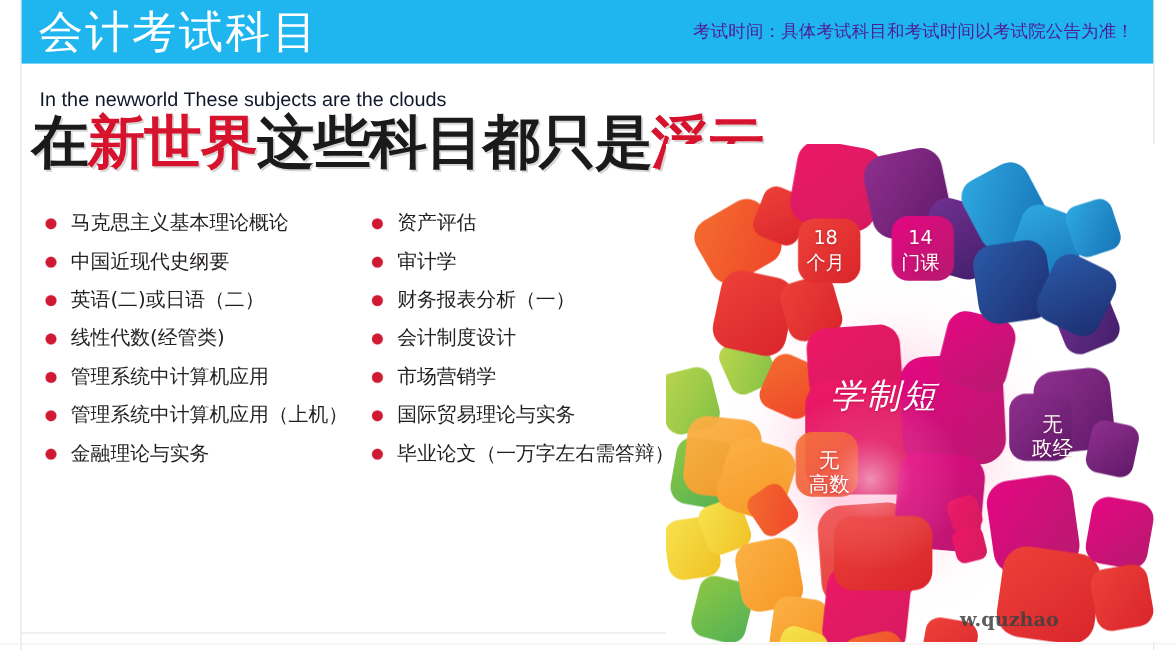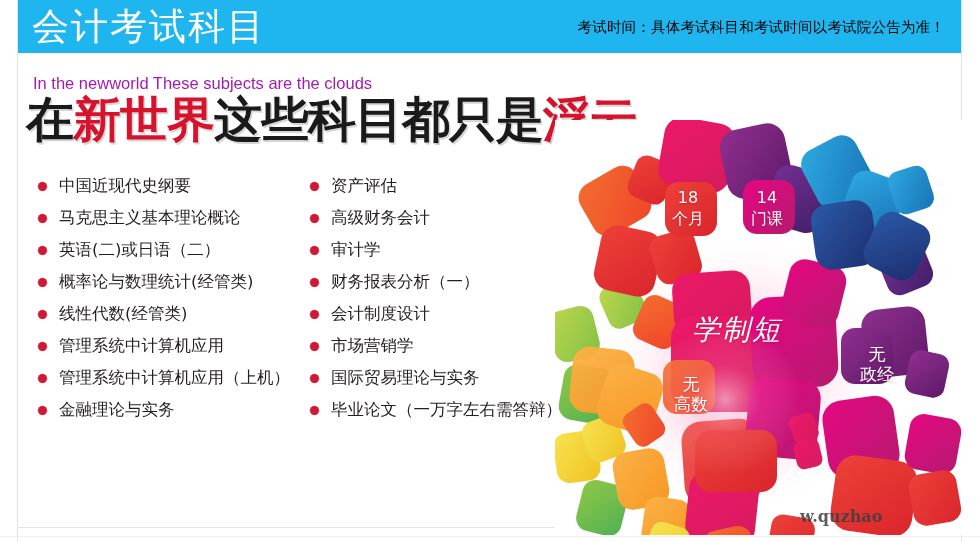--- a/index.html
+++ b/index.html
@@ -21,29 +21,29 @@
     position:absolute;left:18px;top:0;width:943px;height:53px;
     background:#1fb6ef;
   }
   .header-title{
     position:absolute;left:14px;top:2px;
     color:#ffffff;font-size:37px;line-height:50px;letter-spacing:2px;
     font-weight:400;white-space:nowrap;
   }
   .header-note{
     position:absolute;right:16px;top:18px;
-    color:#000000;font-size:14.5px;line-height:18px;white-space:nowrap;
+    color:#4c1d95;font-size:14.5px;line-height:18px;white-space:nowrap;
     letter-spacing:0.2px;
     font-family:Liberation Serif, serif;
   }
 
   
   .subtitle-en{
     position:absolute;left:33px;top:73px;
-    color:#a21caf;font-size:16.5px;line-height:20px;white-space:nowrap;
+    color:#0f172a;font-size:16.5px;line-height:20px;white-space:nowrap;
     font-family:"Liberation Sans",sans-serif;
   }
 
   
   .headline{
     position:absolute;left:26px;top:92px;
     font-size:48px;line-height:54px;white-space:nowrap;
     font-weight:bold;letter-spacing:-1px;
     font-family:"DejaVu Sans","Liberation Sans",sans-serif;
     color:#1a1a1a;
@@ -109,33 +109,31 @@
   <div class="header">
     <div class="header-title">会计考试科目</div>
     <div class="header-note">考试时间：具体考试科目和考试时间以考试院公告为准！</div>
   </div>
 
   <div class="subtitle-en">In the newworld These subjects are the clouds</div>
 
   <div class="headline"><span>在</span><span class="hl-red">新世界</span><span>这些科目都只是</span><span class="hl-red">浮云</span></div>
 
   <div class="list-col col-left">
+    <div class="subject-item"><span class="bullet"></span><span>马克思主义基本理论概论</span></div>
     <div class="subject-item"><span class="bullet"></span><span>中国近现代史纲要</span></div>
-    <div class="subject-item"><span class="bullet"></span><span>马克思主义基本理论概论</span></div>
     <div class="subject-item"><span class="bullet"></span><span>英语(二)或日语（二）</span></div>
-    <div class="subject-item"><span class="bullet"></span><span>概率论与数理统计(经管类)</span></div>
     <div class="subject-item"><span class="bullet"></span><span>线性代数(经管类)</span></div>
     <div class="subject-item"><span class="bullet"></span><span>管理系统中计算机应用</span></div>
     <div class="subject-item"><span class="bullet"></span><span>管理系统中计算机应用（上机）</span></div>
     <div class="subject-item"><span class="bullet"></span><span>金融理论与实务</span></div>
   </div>
 
   <div class="list-col col-right">
     <div class="subject-item"><span class="bullet"></span><span>资产评估</span></div>
-    <div class="subject-item"><span class="bullet"></span><span>高级财务会计</span></div>
     <div class="subject-item"><span class="bullet"></span><span>审计学</span></div>
     <div class="subject-item"><span class="bullet"></span><span>财务报表分析（一）</span></div>
     <div class="subject-item"><span class="bullet"></span><span>会计制度设计</span></div>
     <div class="subject-item"><span class="bullet"></span><span>市场营销学</span></div>
     <div class="subject-item"><span class="bullet"></span><span>国际贸易理论与实务</span></div>
     <div class="subject-item"><span class="bullet"></span><span>毕业论文（一万字左右需答辩）</span></div>
   </div>
 
   <div class="cloud">
     <svg width="420" height="415" viewBox="0 0 420 415" xmlns="http://www.w3.org/2000/svg">

